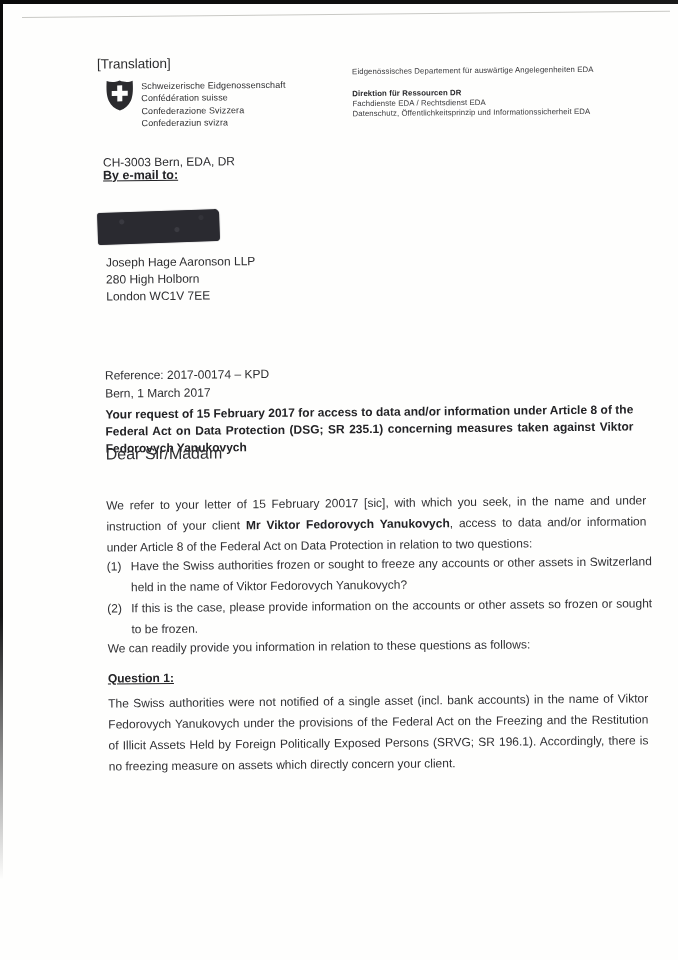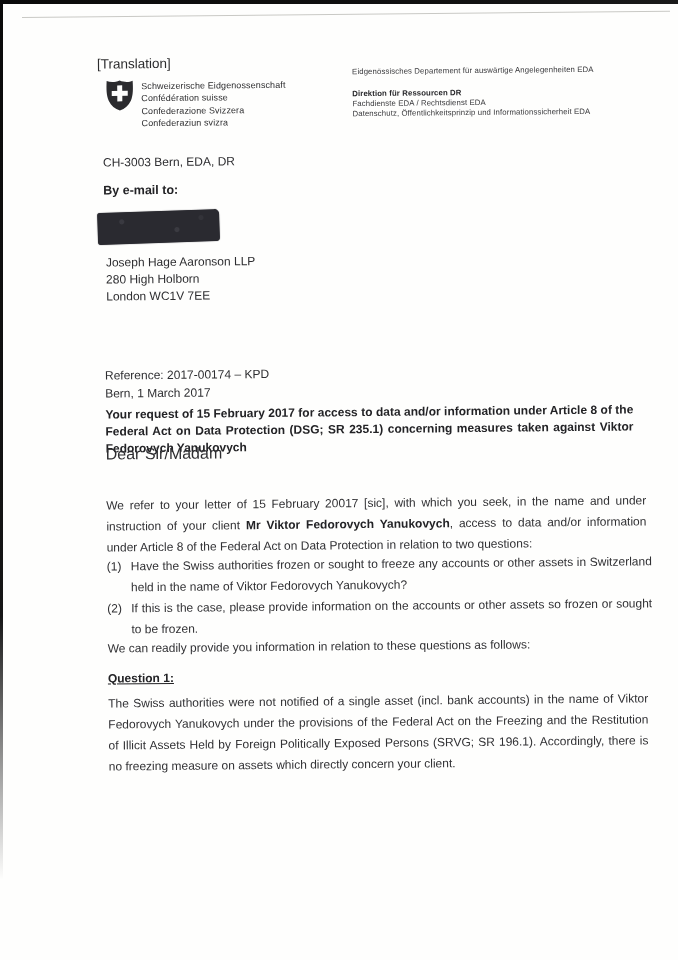--- a/index.html
+++ b/index.html
@@ -76,24 +76,25 @@
     letter-spacing: 0.1px;
   }
   .hr-block .bold-line { font-weight: bold; color: #27272a; }
 
   .sender-line {
     top: 156px; left: 110px;
     font-size: 12px;
     color: #2e2e31;
   }
   .email-label {
-    top: 184px; left: 110px;
+    top: 169px; left: 110px;
     font-size: 12.5px;
     font-weight: bold;
     color: #232326;
+    text-decoration: underline;
   }
   .redaction-bar {
     top: 212px; left: 104px;
     width: 122px; height: 32px;
     background:
       radial-gradient(circle at 20% 30%, rgba(70,70,78,0.55) 0 2px, transparent 3px),
       radial-gradient(circle at 65% 60%, rgba(75,75,82,0.5) 0 2px, transparent 3px),
       radial-gradient(circle at 85% 25%, rgba(60,60,66,0.5) 0 2px, transparent 3px),
       #2a2a30;
     border-radius: 3px 5px 4px 3px;

